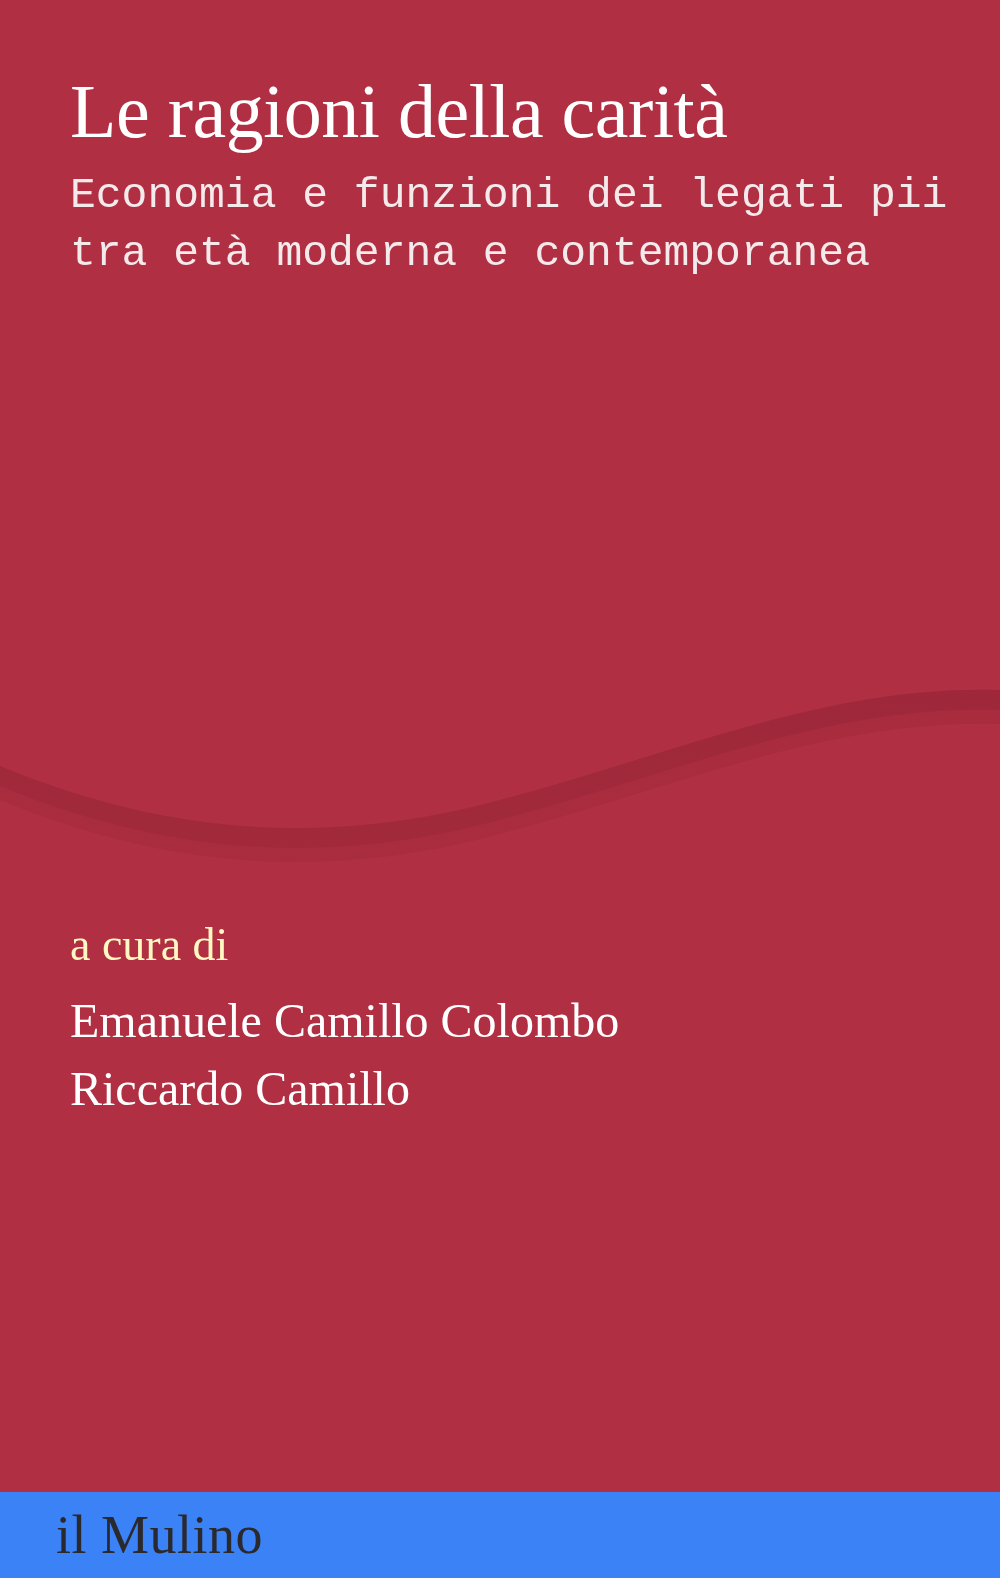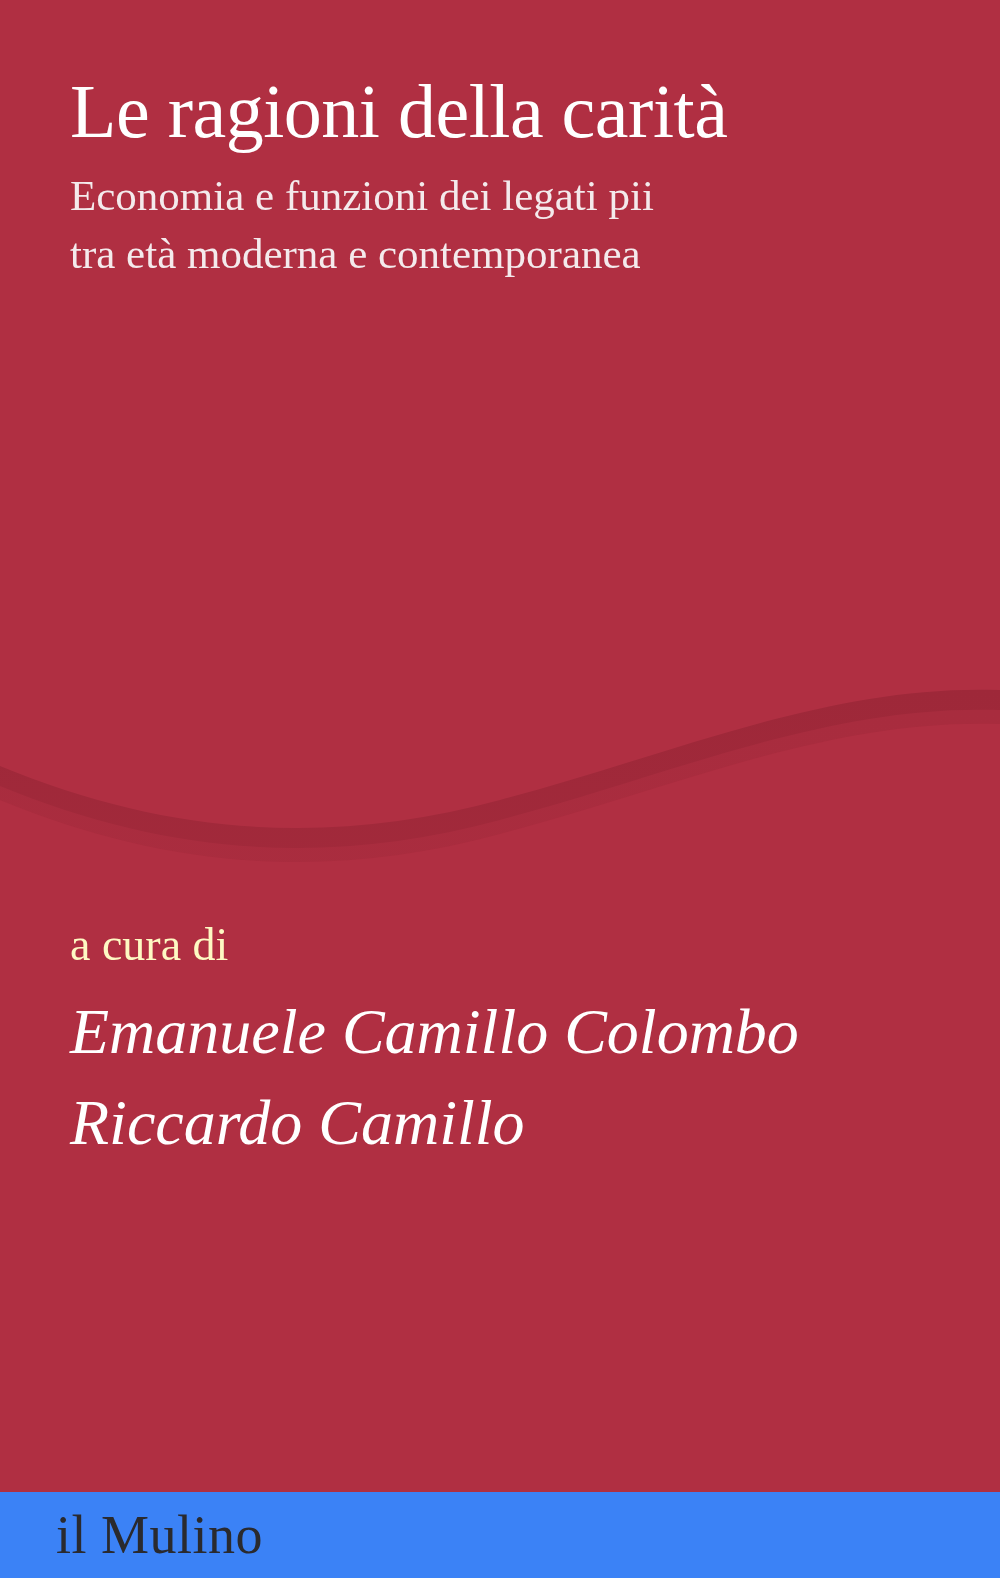--- a/index.html
+++ b/index.html
@@ -37,45 +37,44 @@
     letter-spacing: -0.5px;
     margin: 0 0 16px 0;
     font-family: "Liberation Serif", serif;
   }
   .book-subtitle {
     color: #f4eaec;
     font-size: 43px;
     line-height: 1.35;
     font-weight: 400;
     margin: 0;
-    font-family: Liberation Serif, serif;
+    font-family: Liberation Mono, monospace;
   }
   .book-subtitle .line {
     display: block;
   }
   .credits-block {
     position: absolute;
     left: 70px;
     top: 915px;
     width: 880px;
   }
   .edited-by {
     color: #fef9c3;
     font-size: 46px;
     line-height: 1.3;
     margin: 0 0 12px 0;
     font-family: "Liberation Serif", serif;
   }
   .editor-name {
     color: #ffffff;
-    font-size: 64px;
+    font-size: 48px;
     line-height: 1.42;
     margin: 0;
     font-family: "Liberation Serif", serif;
-    font-style: italic;
   }
   .publisher-bar {
     position: absolute;
     left: 0;
     bottom: 0;
     width: 1000px;
     height: 86px;
     background: #3b82f6;
   }
   .publisher-name {

